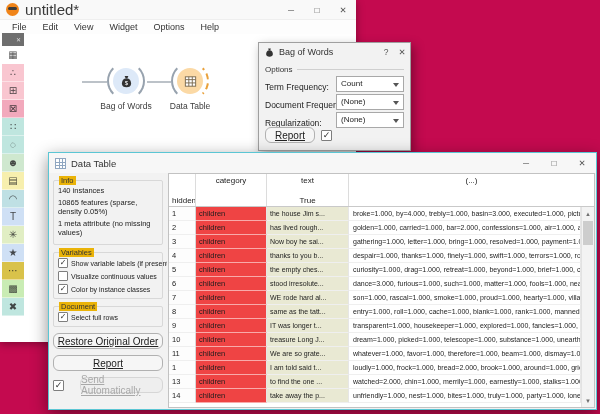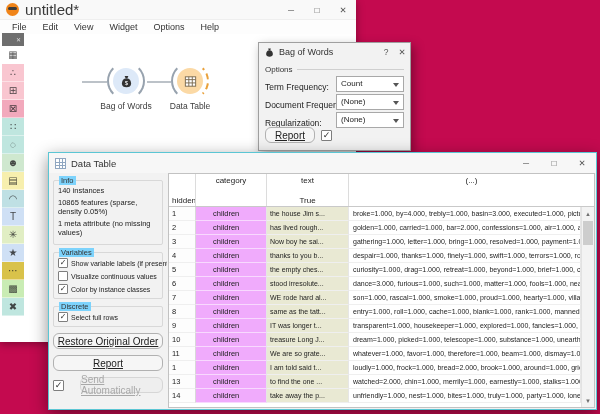--- a/index.html
+++ b/index.html
@@ -61,21 +61,21 @@
   #dt-window { position:absolute; left:48px; top:152px; width:549px; height:258px; background:#f2f2f2; border:1px solid #5bc6d4; box-shadow:0 5px 16px rgba(0,0,0,.45); }
   .dt-titlebar { height:20px; background:#f7f7f7; display:flex; align-items:center; }
   .dt-title { font-size:9.5px; color:#333; margin-left:5px; }
   .grid-icon { width:11px; height:11px; margin-left:6px; background:#fff; border:1px solid #8fa6c0; position:relative; flex:0 0 11px; }
   .grid-icon:before { content:""; position:absolute; left:0; right:0; top:3px; height:1px; background:#8fa6c0; box-shadow:0 3px 0 #8fa6c0; }
   .grid-icon:after { content:""; position:absolute; top:0; bottom:0; left:3px; width:1px; background:#8fa6c0; box-shadow:3px 0 0 #8fa6c0; }
 
   
   #dt-panel { position:absolute; left:0; top:20px; bottom:0; width:118px; background:#f2f2f2; overflow:hidden; }
   .group { margin:7px 4px 0; border:1px solid #d8d8d8; border-radius:2px; padding:5px 4px 4px; position:relative; }
-  .group-title { position:absolute; top:-5px; left:5px; background:#7dd3fc; padding:0 2px; font-size:7.5px; color:#333; }
+  .group-title { position:absolute; top:-5px; left:5px; background:#eab308; padding:0 2px; font-size:7.5px; color:#333; }
   .info-line { font-size:7.5px; color:#222; line-height:9px; margin-bottom:3px; }
   .check-row { display:flex; align-items:center; margin-bottom:3px; }
   .check-row:last-child { margin-bottom:0; }
   .check-row .checkbox { width:10px; height:10px; flex:0 0 10px; font-size:8px; line-height:8px; }
   .check-label { font-size:7px; color:#222; margin-left:3px; white-space:nowrap; }
   .panel-btn { margin:6px 4px 0; height:16px;text-align:center; }
   .send-row { display:flex; align-items:center; margin:6px 4px 0; }
   .send-row .btn { flex:1; height:16px; margin-left:16px; }
 
   
@@ -83,21 +83,21 @@
   #t-header { display:flex; height:33px; border-bottom:1px solid #c9c9c9; background:#fff; }
   .h-cell { border-right:1px solid #dcdcdc; display:flex; flex-direction:column; align-items:center; justify-content:space-between; padding:2px 0 1px; font-size:8px; color:#222; overflow:hidden; }
   .h-corner { width:27px; align-items:flex-start; justify-content:flex-end; padding-left:3px; white-space:nowrap; }
   .h-cat { width:71px; }
   .h-text { width:82px; }
   .h-feat { flex:1; }
   #t-body { position:absolute; left:0; top:33px; right:13px; bottom:0; overflow:hidden; }
   .t-row { display:flex; height:14px; }
   .c { font-size:7px; line-height:13px; white-space:nowrap; overflow:hidden; border-right:1px solid #e6e6e6; border-bottom:1px solid #efefef; color:#1d1d1d; }
   .c-num { width:27px; padding-left:3px; font-size:7.5px; background:#fdfdfd; border-right:1px solid #d8d8d8; }
-  .c-cat { width:71px; padding-left:17px; background:#f0abfc; border-bottom:1px solid rgba(255,255,255,.55); font-size:7.5px; }
+  .c-cat { width:71px; padding-left:3px; background:#ef4444; border-bottom:1px solid rgba(255,255,255,.55); font-size:7.5px; }
   .c-text { width:82px; padding-left:3px; background:#e9e9d3; }
   .c-feat { flex:1; padding-left:4px; background:#fff; }
 
   
   #t-scroll { position:absolute; right:0; top:33px; bottom:0; width:13px; background:#f3f3f3; border-left:1px solid #e2e2e2; }
   .sc-btn { position:absolute; left:0; right:0; height:13px; display:flex; align-items:center; justify-content:center; font-size:6px; color:#707070; }
   .sc-up { top:0; } .sc-down { bottom:0; }
   .sc-thumb { position:absolute; left:1px; right:1px; top:14px; height:24px; background:#cdcdcd; }
 </style>
 </head>
@@ -267,21 +267,21 @@
               <span class="checkbox"></span>
               <span class="check-label">Visualize continuous values</span>
             </div>
             <div class="check-row">
               <span class="checkbox">✓</span>
               <span class="check-label">Color by instance classes</span>
             </div>
           </div>
       </div>
       <div class="group">
-        <span class="group-title">Discrete</span>
+        <span class="group-title">Document</span>
         <div id="selection-checks">
             <div class="check-row">
               <span class="checkbox">✓</span>
               <span class="check-label">Select full rows</span>
             </div>
           </div>
       </div>
       <div class="btn panel-btn">Restore Original Order</div>
       <div class="btn panel-btn">Report</div>
       <div class="send-row">

